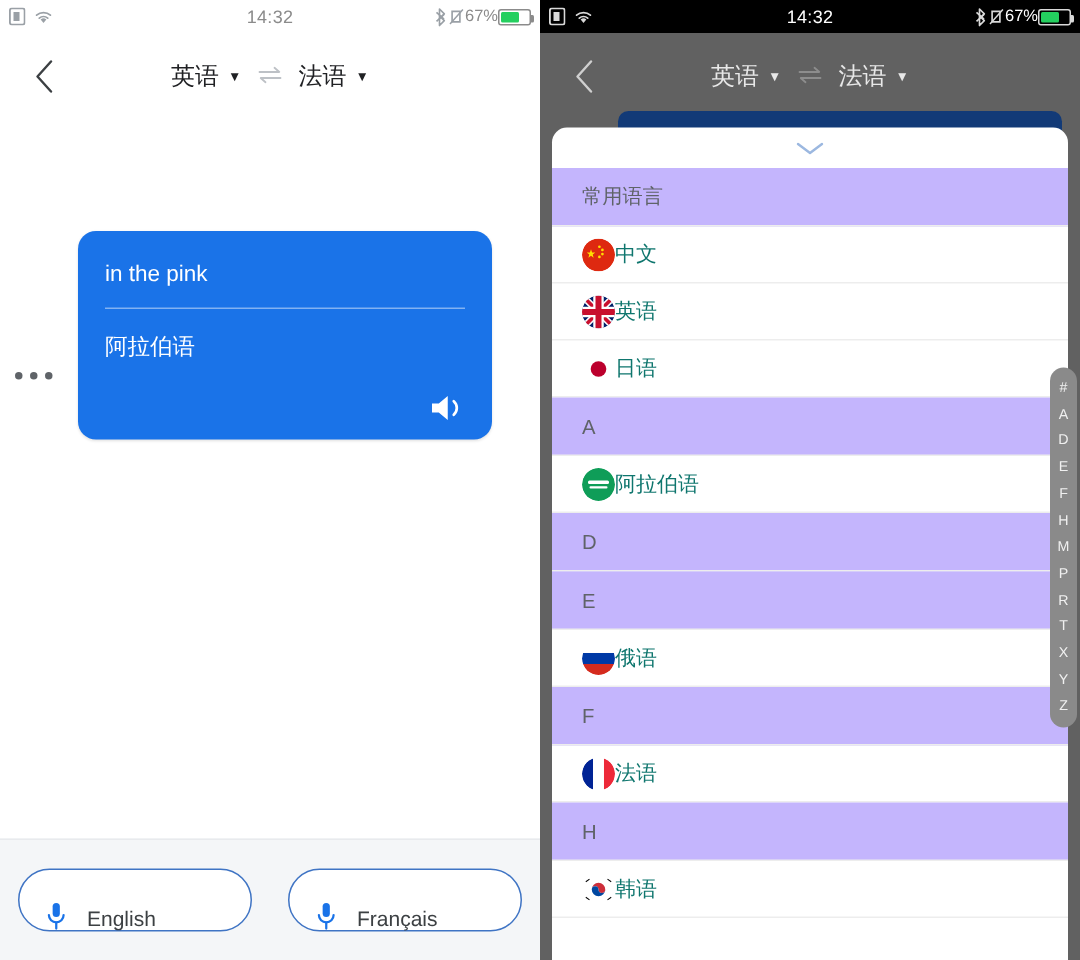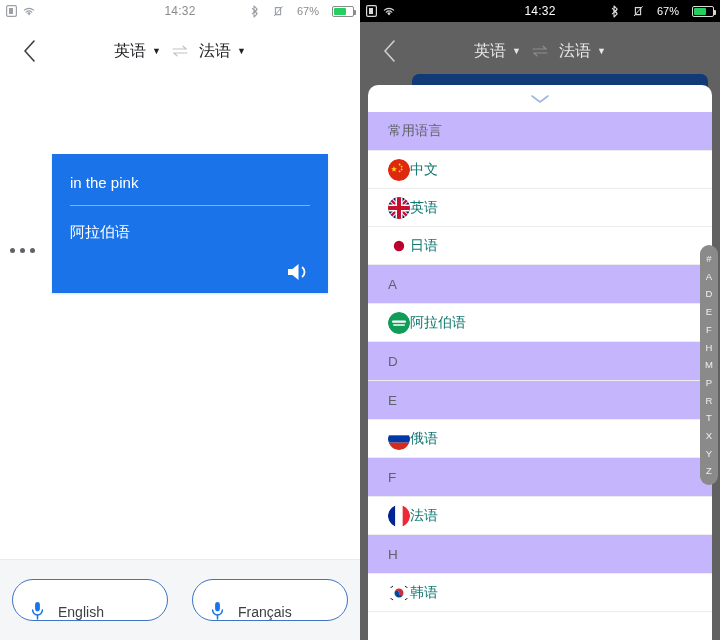--- a/index.html
+++ b/index.html
@@ -13,21 +13,21 @@
   .panel{position:relative;width:360px;height:640px;overflow:hidden;background:#ffffff;}
 
   
   .statusbar{
     position:relative;height:22px;width:100%;
     display:flex;align-items:center;
     font-size:11px;
   }
   .sb-left{position:absolute;left:6px;top:0;height:22px;display:flex;align-items:center;gap:5px;}
   .sb-center{position:absolute;left:0;right:0;top:0;height:22px;display:flex;align-items:center;justify-content:center;}
-  .sb-right{position:absolute;right:6px;top:0;height:22px;display:flex;align-items:center;gap:13px;}
+  .sb-right{position:absolute;right:6px;top:0;height:22px;display:flex;align-items:center;gap:0;}
   .sb-time{font-size:12px;letter-spacing:.2px;}
   .sb-pct{font-size:11px;}
   .batt{
     width:22px;height:11px;border:1.2px solid currentColor;border-radius:2px;
     position:relative;display:inline-block;box-sizing:border-box;padding:1px;
   }
   .batt::after{content:"";position:absolute;right:-3px;top:3px;width:2px;height:5px;background:currentColor;border-radius:0 1px 1px 0;}
   .batt i{display:block;height:100%;width:67%;background:#24cf5f;border-radius:1px;}
   .statusbar.light{background:#ffffff;color:#8b8b8b;}
   .statusbar.dark{background:#000000;color:#d9d9d9;}
@@ -47,21 +47,21 @@
   }
   .langsel{display:flex;align-items:center;gap:9px;font-size:16px;color:#202124;}
   .langchip{display:flex;align-items:center;gap:6px;cursor:pointer;}
   .caret{font-size:9px;color:#202124;line-height:1;}
   .swap{color:#bdc1c6;font-size:15px;padding:0 2px;}
 
   
   .content{position:relative;height:460px;background:#ffffff;}
   .card{
     position:absolute;left:52px;top:74px;width:276px;
-    background:#1a73e8;border-radius:0;
+    background:#1a73e8;border-radius:12px;
     padding:0 18px;box-sizing:border-box;
     box-shadow:0 1px 2px rgba(0,0,0,.12);
   }
   .card .src{
     color:#ffffff;font-size:15px;line-height:1.2;
     padding:20px 0 13px 0;
   }
   .card .rule{height:1px;background:rgba(255,255,255,.45);}
   .card .tgt{
     color:#ffffff;font-size:15px;line-height:1.2;

